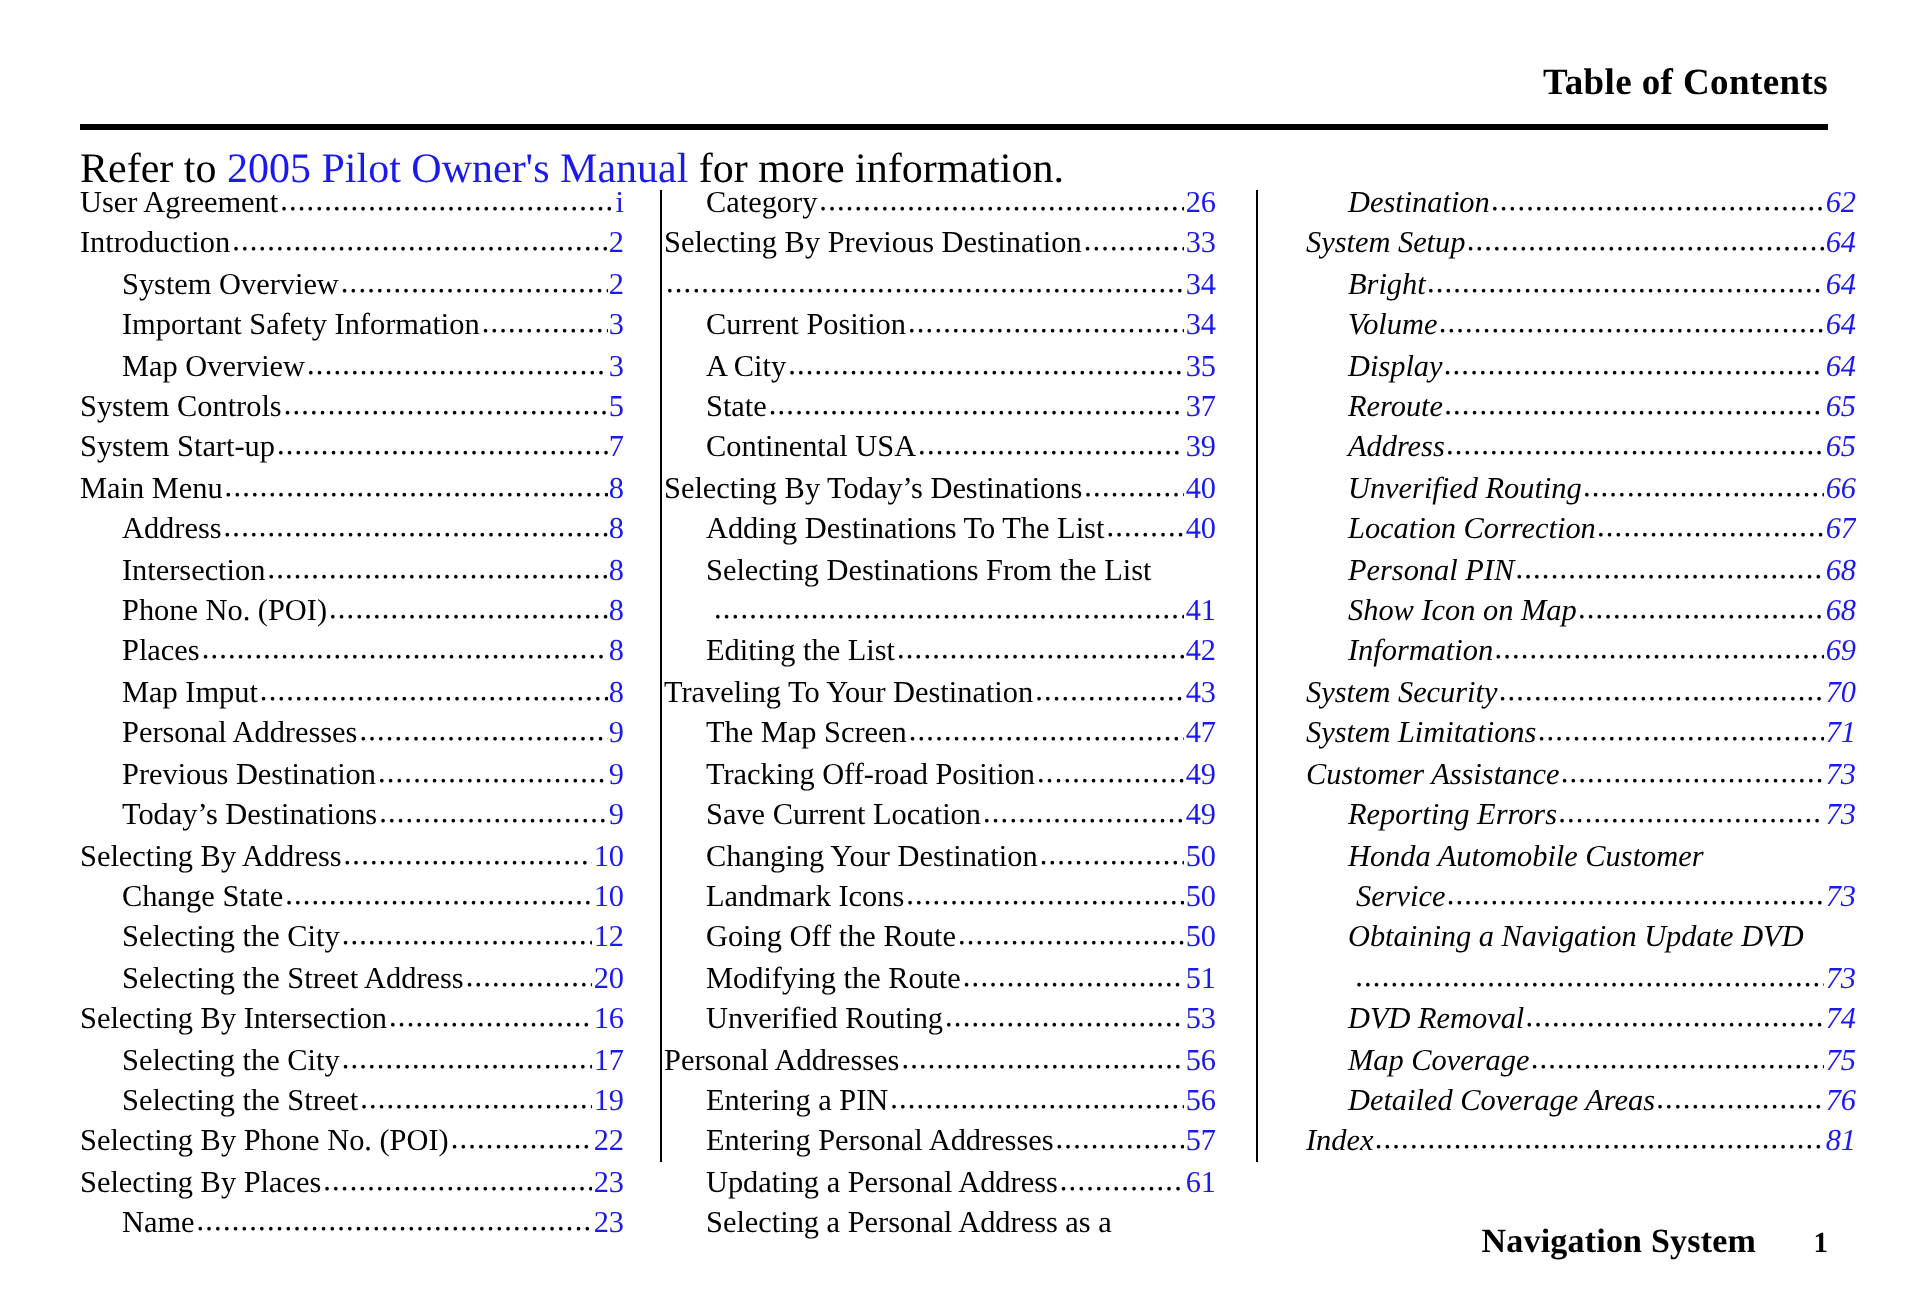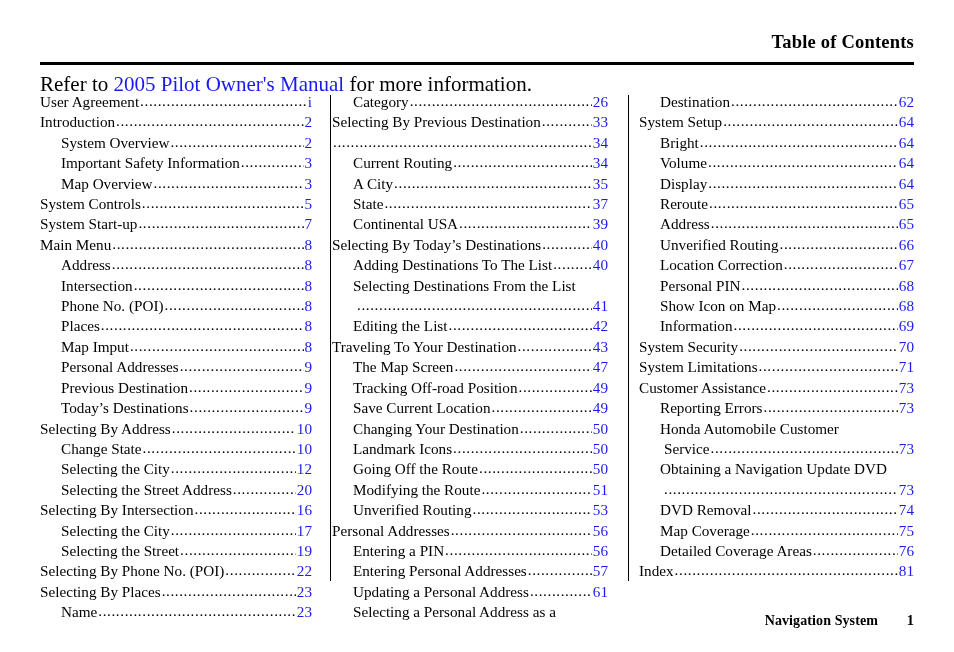--- a/index.html
+++ b/index.html
@@ -74,21 +74,21 @@
   .divider.d1 { left: 330px; }
   .divider.d2 { left: 628px; }
 
   
   .col {
     position: absolute;
     top: 92px;
   }
   .col-left   { left: 40px;  width: 272px; }
   .col-mid    { left: 332px; width: 276px; }
-  .col-right  { left: 639px; width: 275px; }
+  .col-right  { left: 653px; width: 275px; font-style: italic; }
 
   
   .toc-row {
     display: flex;
     align-items: baseline;
     font-size: 15.2px;
     line-height: 20.4px;
     white-space: nowrap;
     overflow: hidden;
   }
@@ -127,21 +127,21 @@
   
   .footer {
     position: absolute;
     left: 40px;
     top: 611px;
     width: 874px;
     text-align: right;
   }
   .footer-label {
     font-weight: bold;
-    font-size: 14px;
+    font-size: 17px;
     letter-spacing: 0.1px;
   }
   .footer-page {
     font-weight: bold;
     font-size: 14.5px;
     display: inline-block;
     width: 36px;
     text-align: right;
   }
 </style>
@@ -303,21 +303,21 @@
       <div class="toc-row lvl0 gapbefore">
         <span class="title">Selecting By Previous Destination</span>
         <span class="leader"></span>
         <span class="page-no">33</span>
       </div>
       <div class="toc-row lvl0">
         <span class="leader"></span>
         <span class="page-no">34</span>
       </div>
       <div class="toc-row lvl1 gapbefore">
-        <span class="title">Current Routing</span>
+        <span class="title">Current Position</span>
         <span class="leader"></span>
         <span class="page-no">34</span>
       </div>
       <div class="toc-row lvl1 gapbefore">
         <span class="title">A City</span>
         <span class="leader"></span>
         <span class="page-no">35</span>
       </div>
       <div class="toc-row lvl1 gapbefore">
         <span class="title">State</span>

